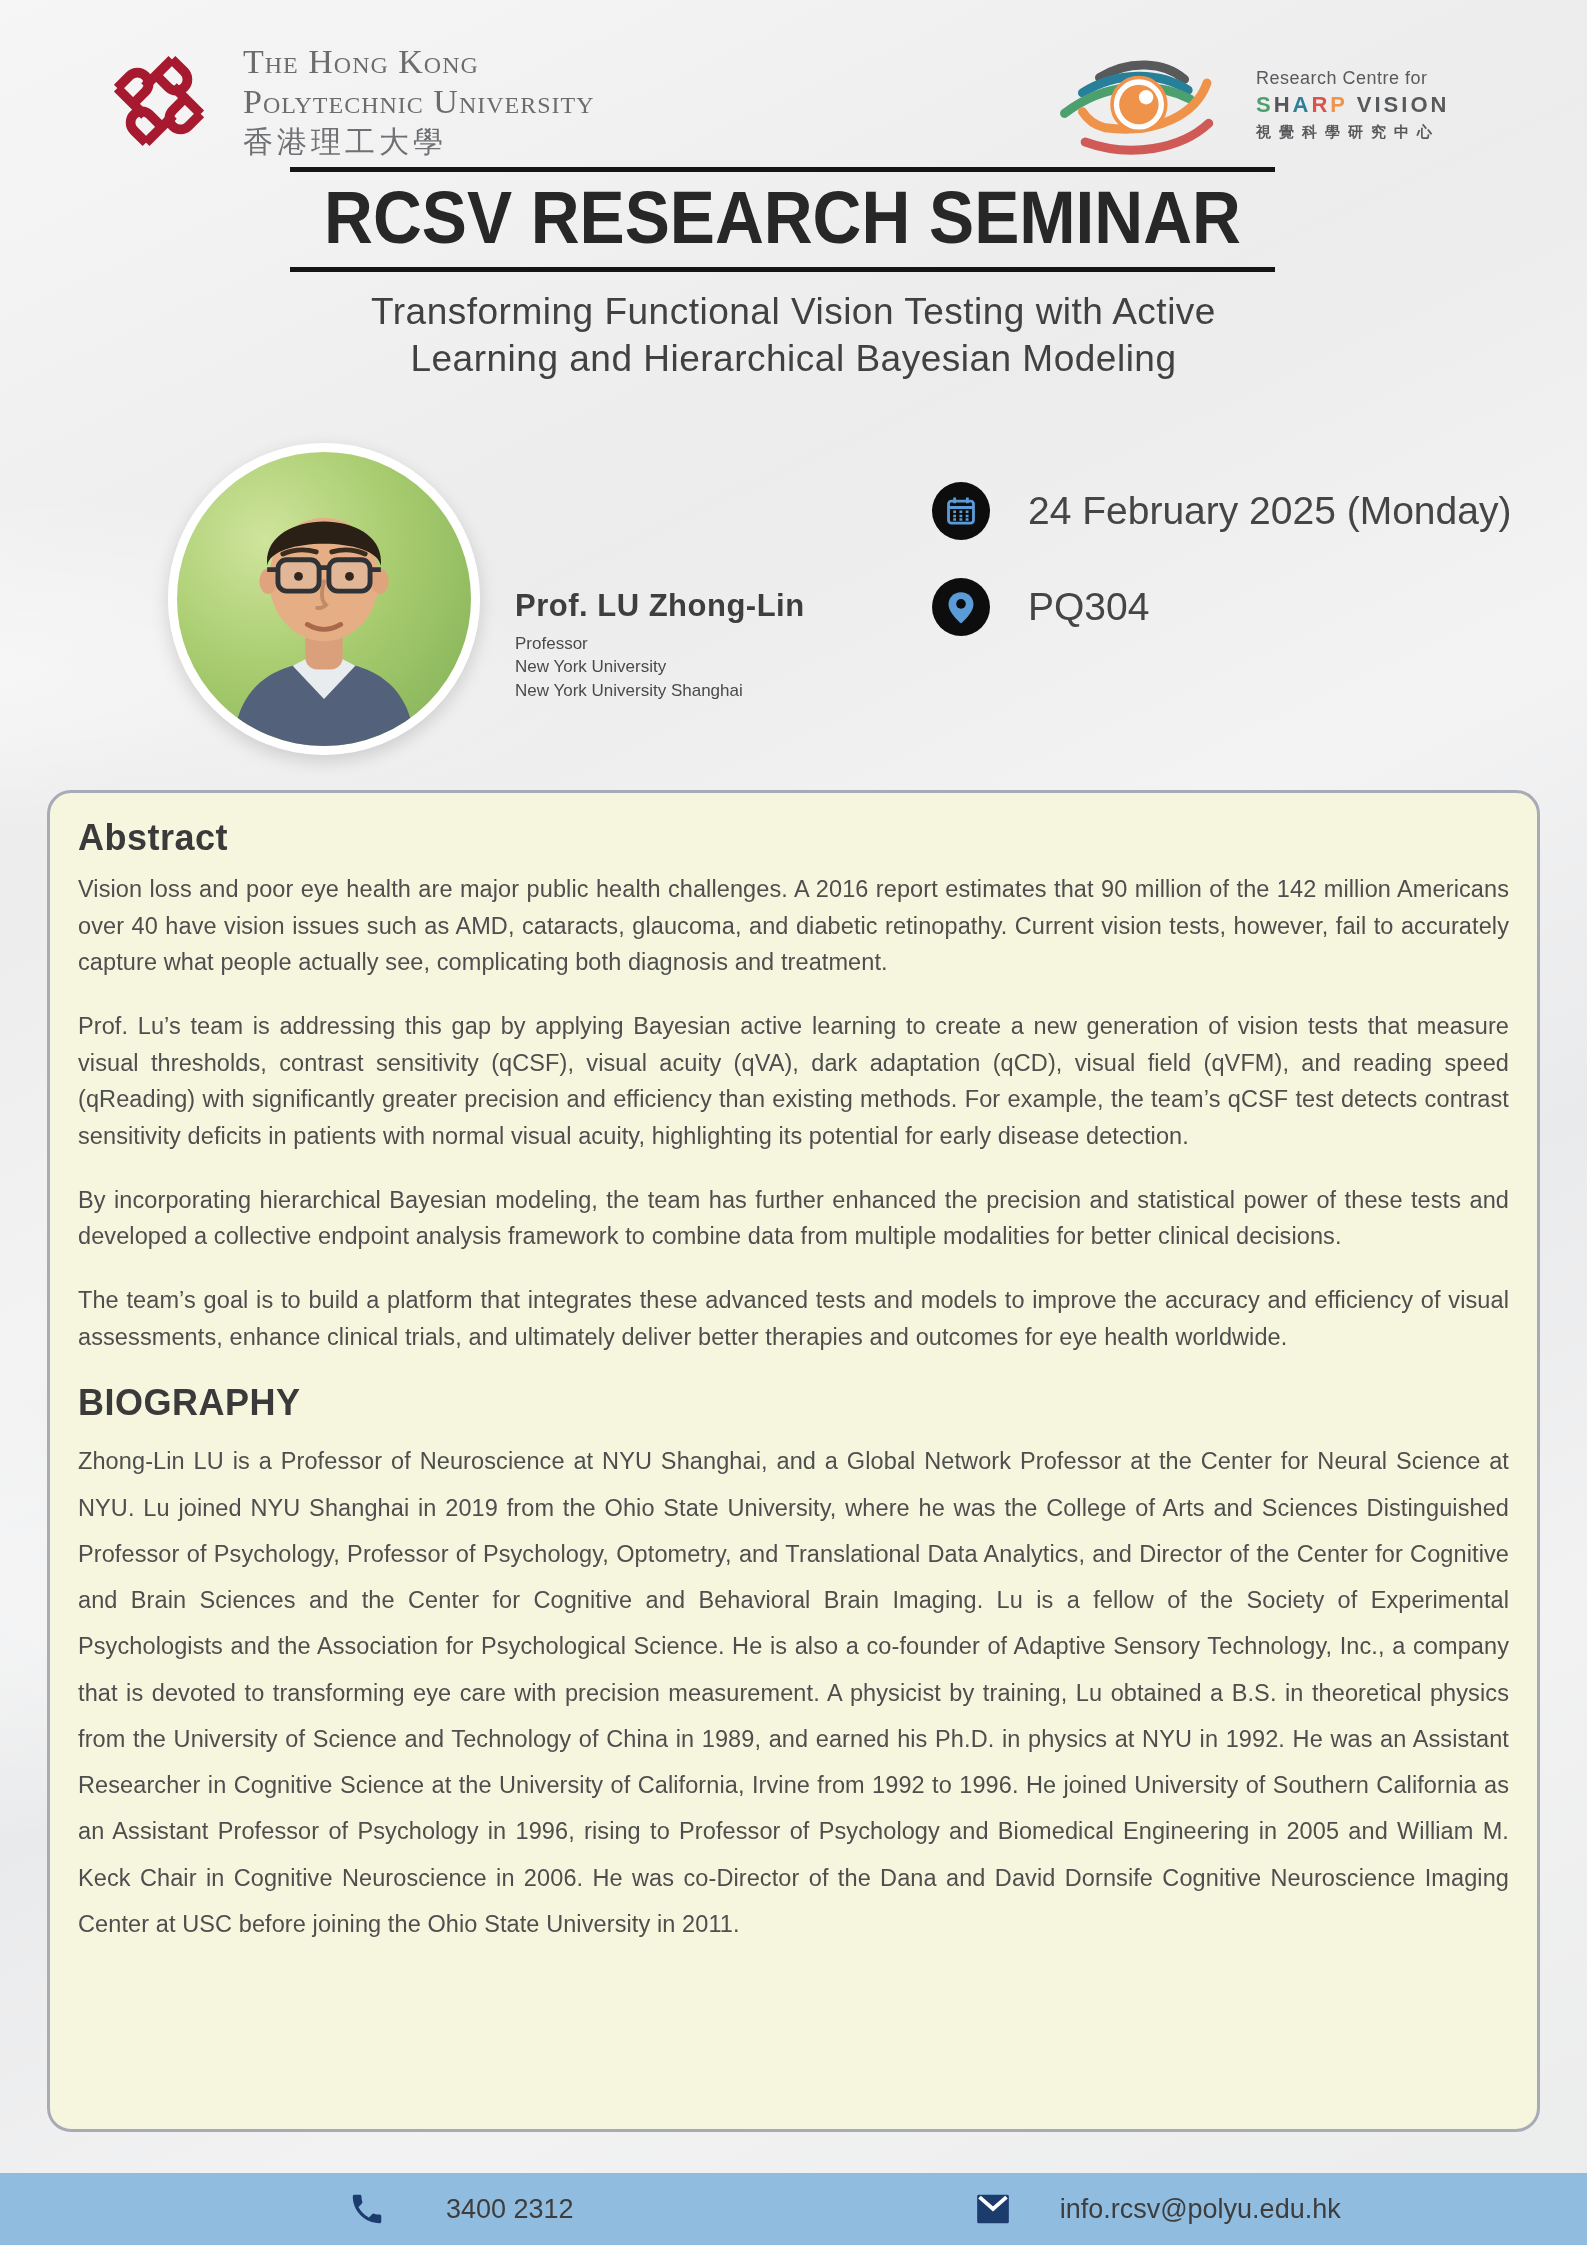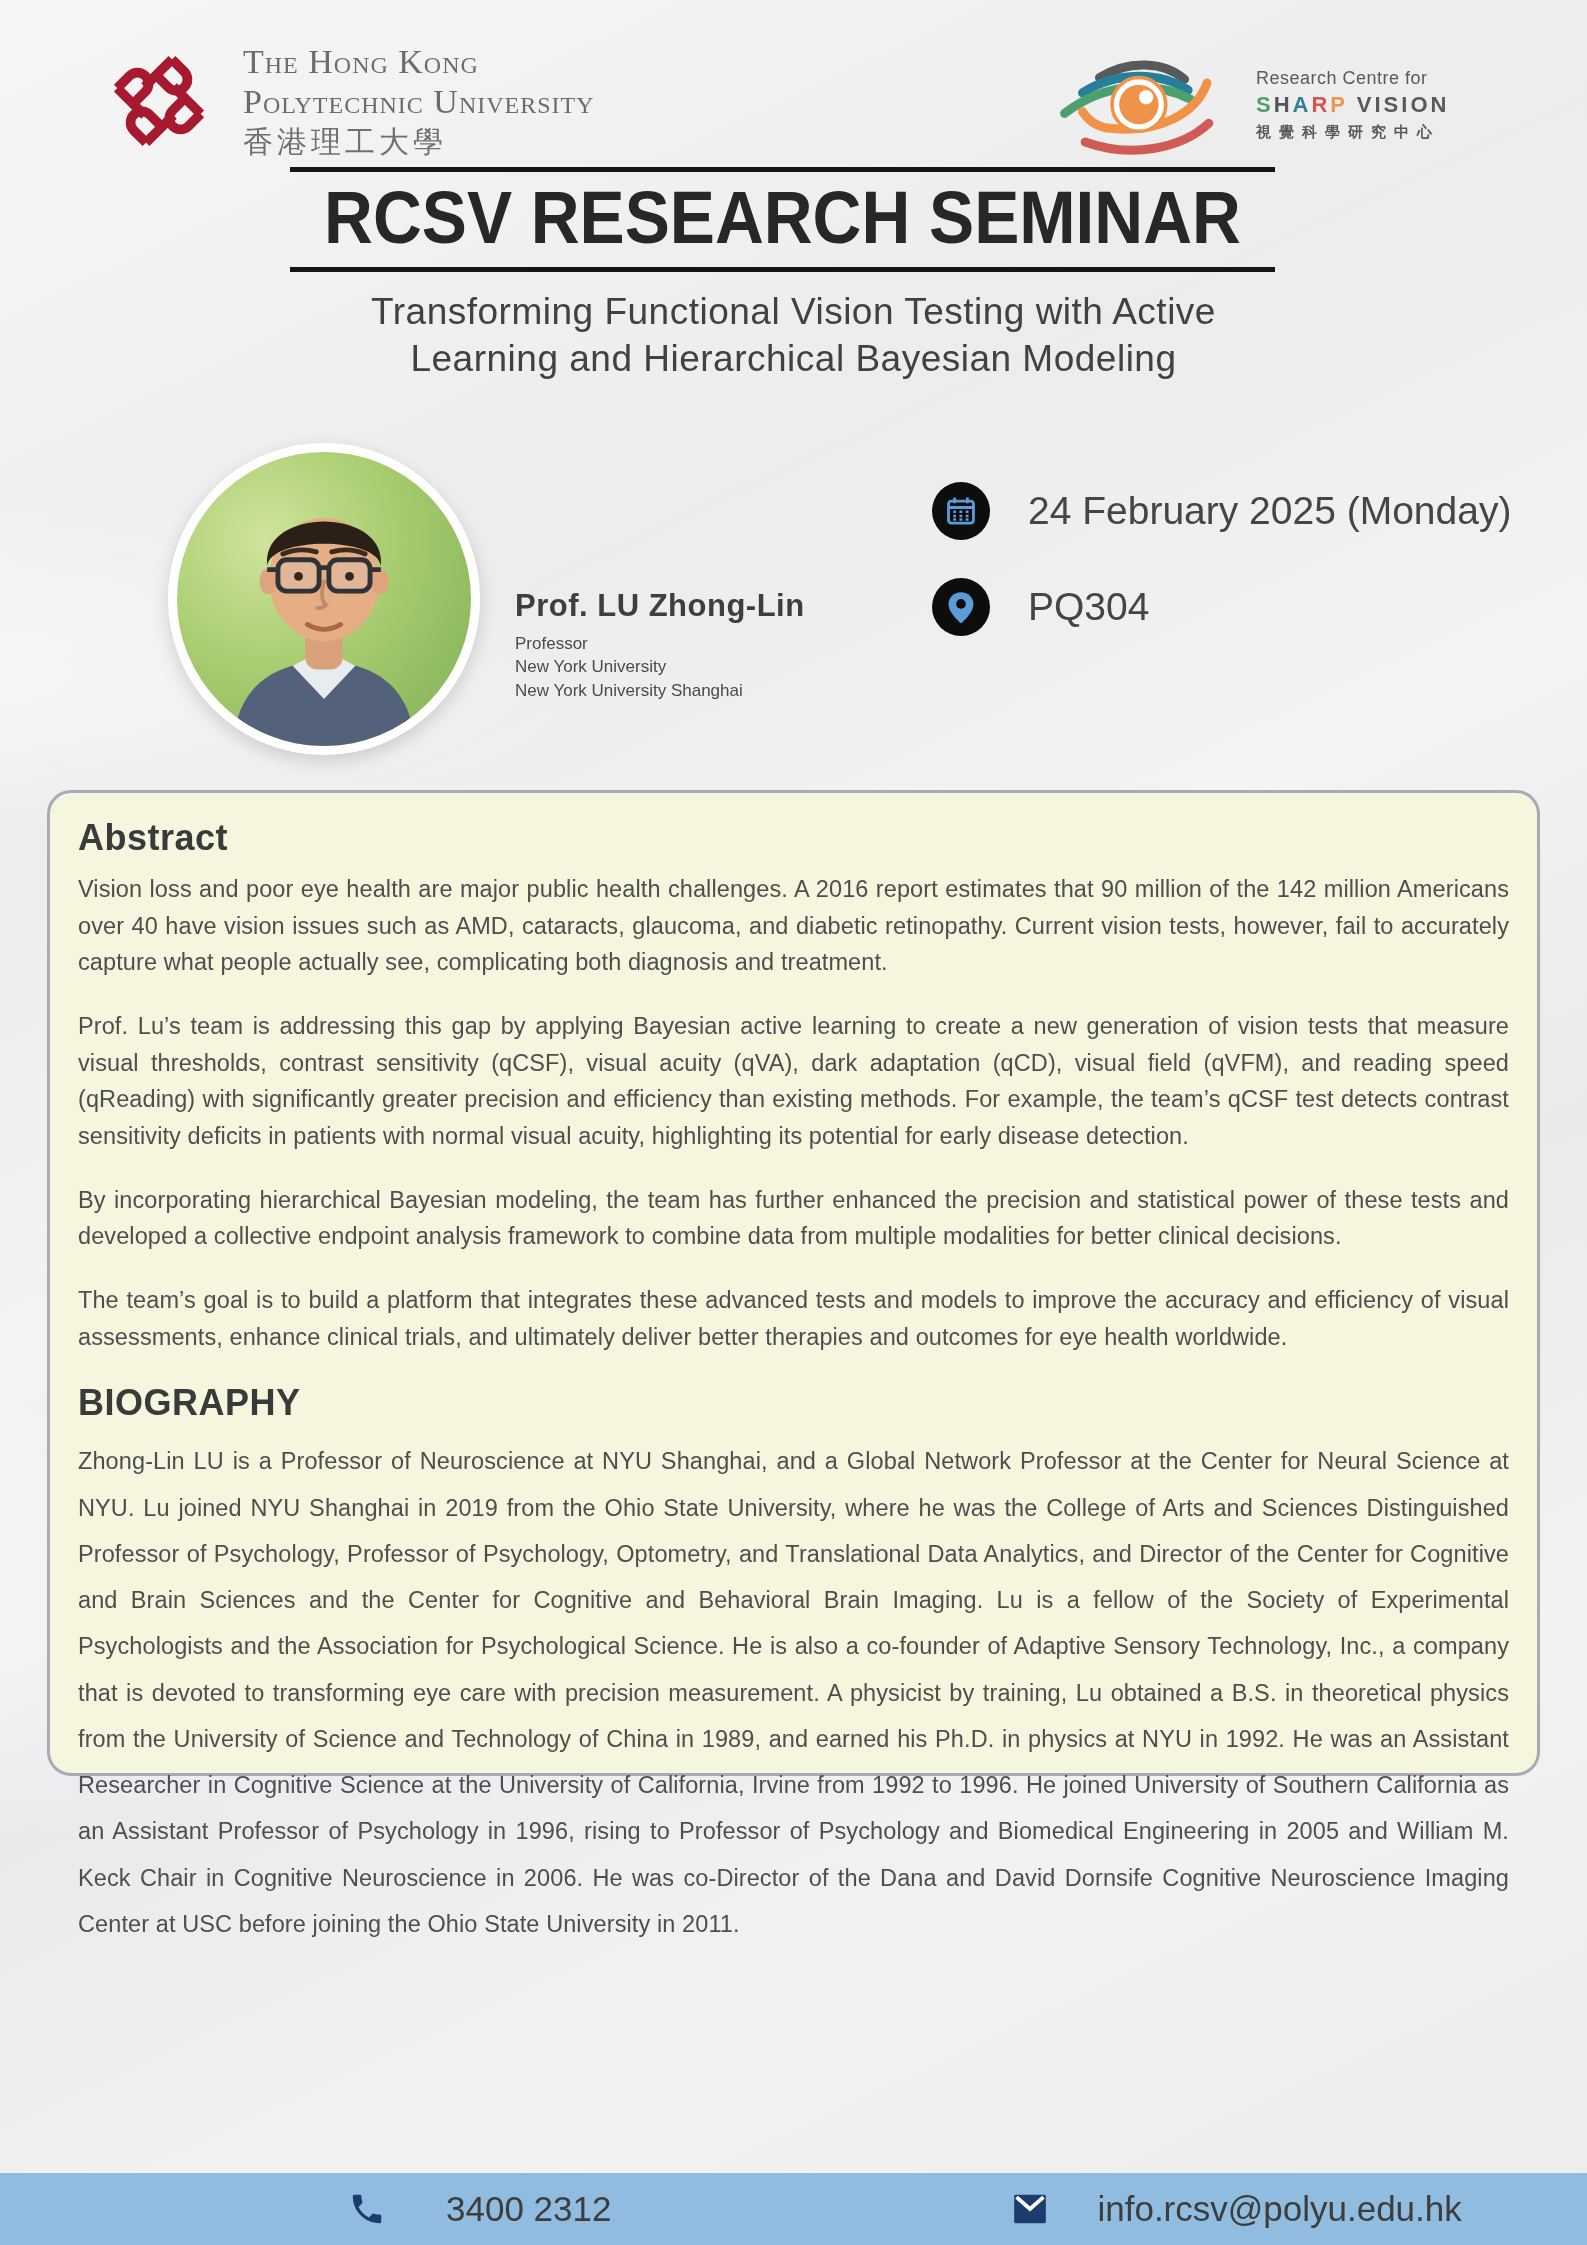--- a/index.html
+++ b/index.html
@@ -44,36 +44,36 @@
   .spk{position:absolute;left:515px;top:588px;}
   .spk-name{font-size:31px;font-weight:bold;color:#3e3e3e;letter-spacing:.5px;}
   .spk-sub{font-size:17px;color:#4a4a4a;line-height:1.38;margin-top:8px;}
   .events{position:absolute;left:932px;top:482px;}
   .ev-row{display:flex;align-items:center;margin-bottom:38px;}
   .ev-ic{width:58px;height:58px;border-radius:50%;background:#0d0d0d;flex:0 0 58px;
     display:flex;align-items:center;justify-content:center;}
   .ev-ic svg{width:34px;height:34px;}
   .ev-tx{font-size:39px;color:#454545;margin-left:38px;white-space:nowrap;}
   
-  .box{position:absolute;left:47px;top:790px;width:1493px;height:986px;box-sizing:border-box;
+  .box{position:absolute;left:47px;top:790px;width:1493px;height:1342px;box-sizing:border-box;
     background:#f6f5de;border:3px solid #a9aab8;border-radius:24px;
     padding:24px 28px 20px 28px;}
   .box h2{margin:0 0 12px 0;font-size:36px;font-weight:bold;color:#3a3a3a;letter-spacing:.5px;}
   .box p{margin:0 0 27px 0;font-size:23.5px;color:#4e4e4e;line-height:1.56;
     text-align:justify;letter-spacing:.1px;}
   .box h2.bio{margin-top:6px;margin-bottom:14px;}
   .box p.biop{line-height:1.97;margin-bottom:0;}
   
   .footer{position:absolute;left:0;bottom:0;width:100%;height:72px;background:#90bddf;
     display:flex;align-items:center;}
   .f-item{display:flex;align-items:center;}
   .f-item.phone{margin-left:348px;}
   .f-item.mail{margin-left:400px;}
   .f-ic{width:38px;height:38px;display:block;}
-  .f-tx{font-size:35px;color:#3d3d3d;margin-left:60px;}
+  .f-tx{font-size:27px;color:#3d3d3d;margin-left:60px;}
   .f-item.mail .f-tx{margin-left:48px;}
 </style>
 </head>
 <body>
 
 <div class="sweep"></div>
 
 <div class="polyu">
   <svg class="polyu-mark" viewBox="0 0 120 120">
     <g transform="rotate(45 60 60)" stroke="#a6192e" stroke-width="9.5" fill="none">

